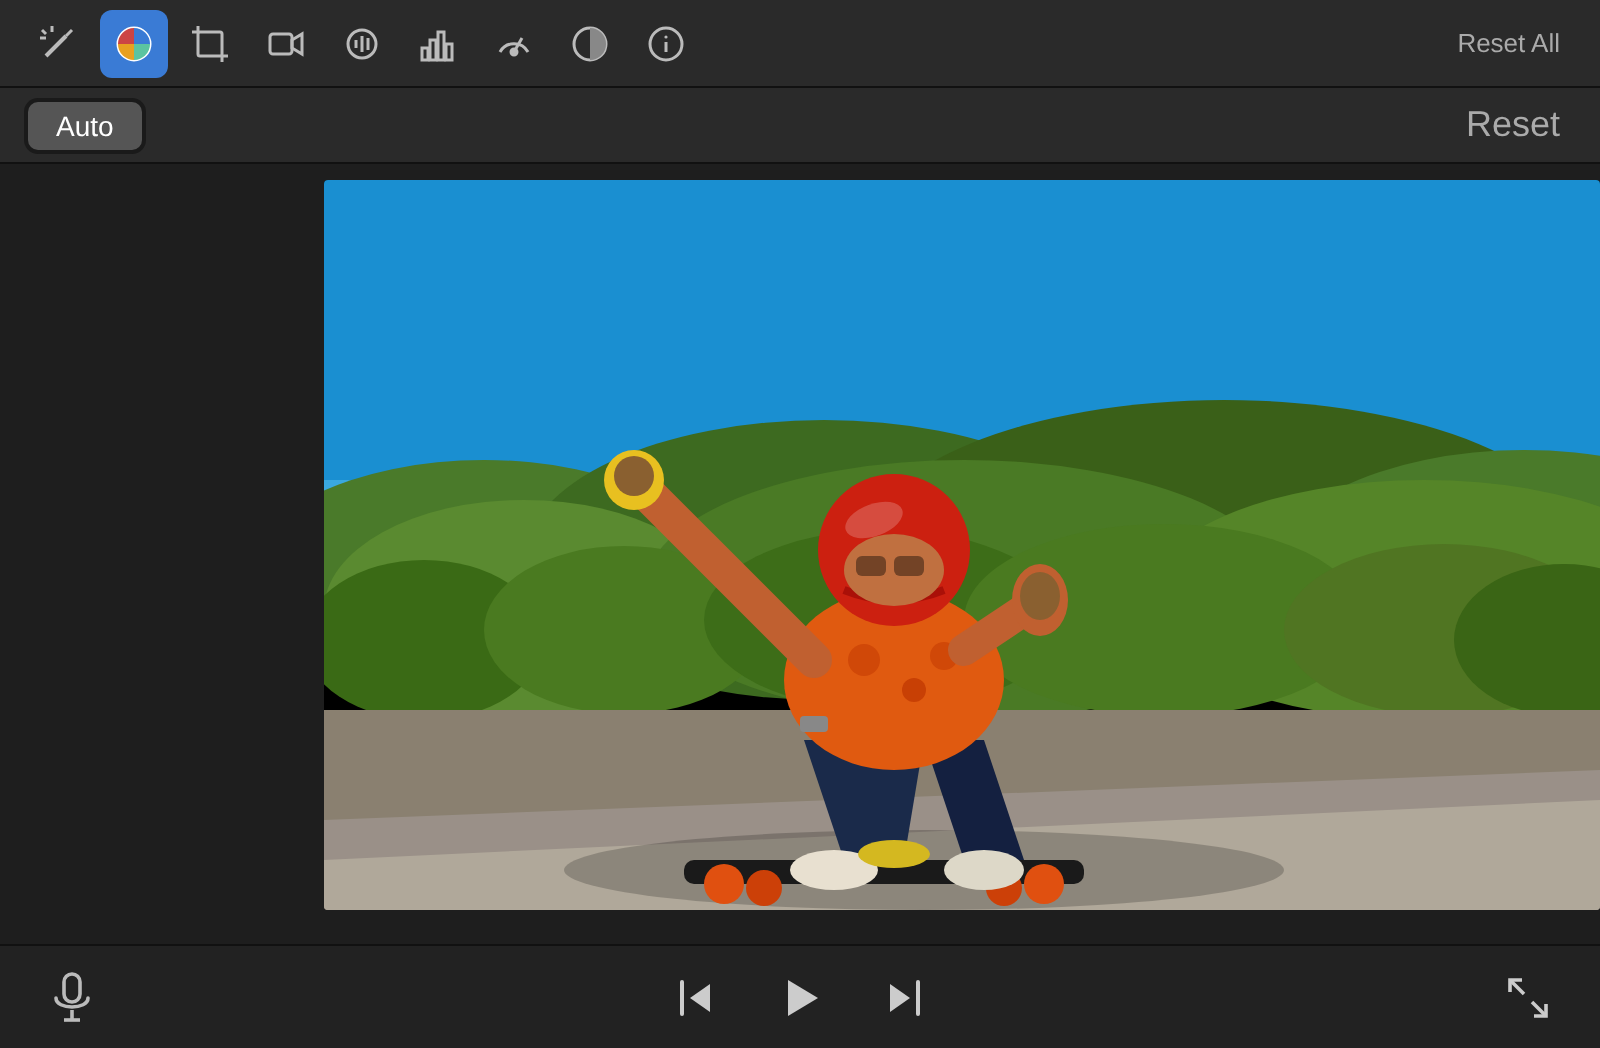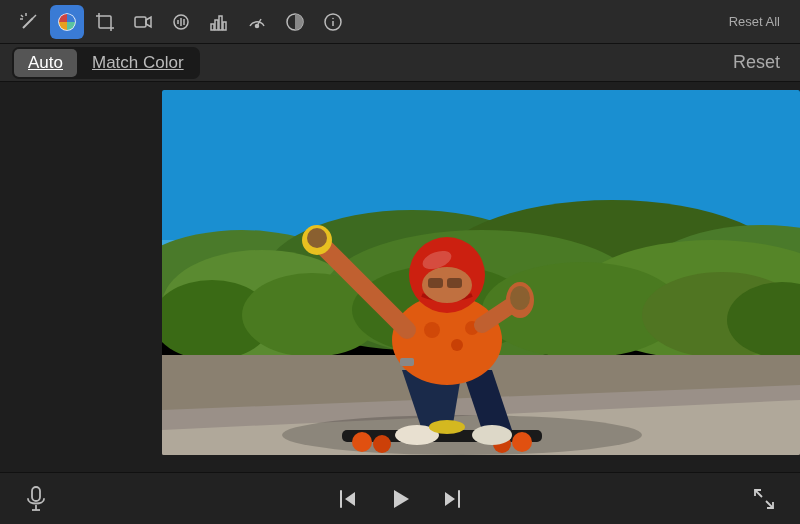--- a/index.html
+++ b/index.html
@@ -83,28 +83,27 @@
       align-items: center;
       background: #1a1a1a;
       border-radius: 7px;
       padding: 2px;
       gap: 1px;
     }
 
     .tab-btn {
       padding: 4px 14px;
       border-radius: 5px;
-      font-size: 17px;
+      font-size: 14px;
       font-weight: 500;
       cursor: pointer;
       border: none;
       outline: none;
       color: #bbb;
       background: transparent;
-      text-decoration: underline;
     }
 
     .tab-btn.active {
       background: #555;
       color: #fff;
     }
 
     .reset-btn {
       font-size: 18px;
       color: #aaa;
@@ -273,21 +272,20 @@
       </svg>
     </button>
 
   </div>
   <button class="reset-all-btn">Reset All</button>
 </div>
 
 <div class="tabs-row">
   <div class="tabs-group">
     <button class="tab-btn active">Auto</button>
-    <button class="tab-btn">Match Color</button>
   </div>
   <button class="reset-btn">Reset</button>
 </div>
 
 <div class="video-container">
   <div class="video-placeholder">
     <svg class="video-scene" viewBox="0 0 638 365" xmlns="http://www.w3.org/2000/svg">
 
       <rect x="0" y="0" width="638" height="200" fill="#1a8fd1"></rect>
 

